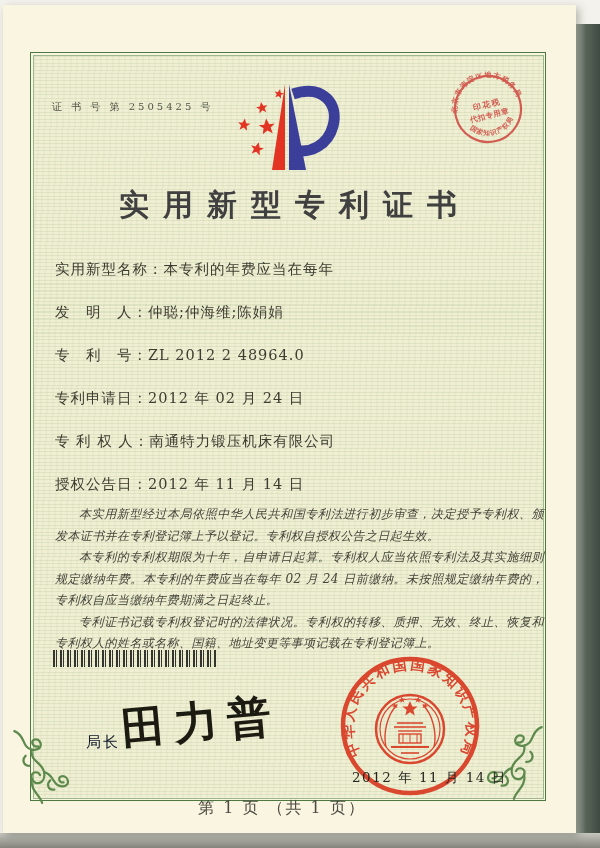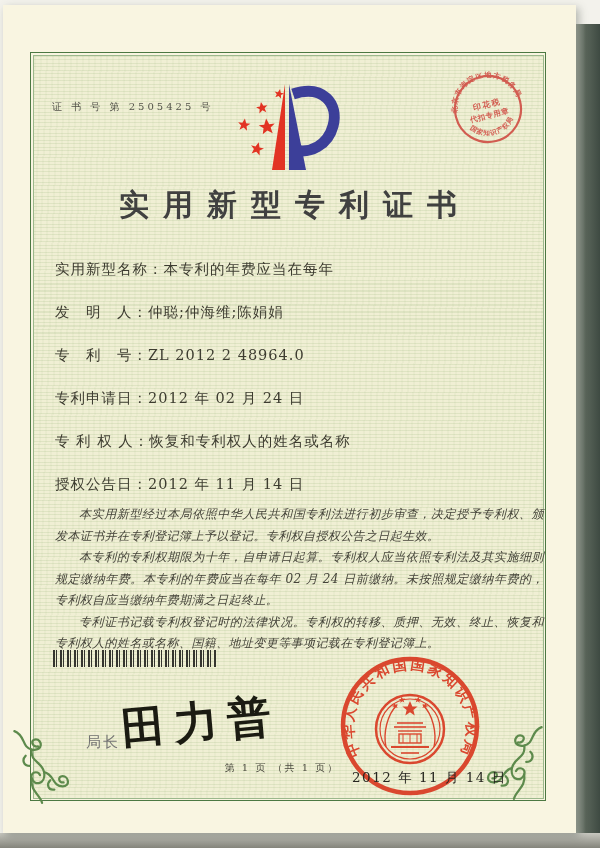--- a/index.html
+++ b/index.html
@@ -58,35 +58,35 @@
     position:absolute;left:50px;top:645px;width:163px;height:17px;
     background:
       repeating-linear-gradient(90deg,
         #35352f 0 2px,transparent 2px 3px,
         #35352f 3px 4px,transparent 4px 7px,
         #35352f 7px 9px,transparent 9px 10px,
         #35352f 10px 11px,transparent 11px 14px);
   }
   .director-label{
     position:absolute;left:83px;top:728px;
-    font-size:15px;color:#737373;letter-spacing:2px;
+    font-size:15px;color:#0f172a;letter-spacing:2px;
   }
   .signature{
     position:absolute;left:118px;top:688px;
     font-size:44px;color:#1b1b12;letter-spacing:9px;white-space:nowrap;
     transform:rotate(-5deg);font-weight:bold;
   }
   .seal{position:absolute;left:336px;top:650px;width:142px;height:142px;opacity:.92;}
   .seal-date{
     position:absolute;left:349px;top:764px;
     font-size:13.5px;color:#262620;letter-spacing:1.5px;white-space:nowrap;
   }
   .footer{
-    position:absolute;left:27px;top:756px;width:504px;text-align:center;
-    font-size:10px;color:#4c4b40;letter-spacing:2px;
+    position:absolute;left:27px;top:793px;width:504px;text-align:center;
+    font-size:16px;color:#4c4b40;letter-spacing:2px;
   }
   .tax-stamp{
     position:absolute;left:448px;top:67px;width:74px;height:74px;
     transform:rotate(-14deg);opacity:.88;
   }
   .ornament{position:absolute;width:62px;height:82px;}
   .ornament.br{left:482px;top:718px;}
   .ornament.bl{left:6px;top:722px;transform:scaleX(-1);}
 </style>
 </head>
@@ -146,21 +146,21 @@
   <div class="field-row" style="top:298px">
     <span class="flabel">发　明　人：</span><span class="fvalue">仲聪;仲海维;陈娟娟</span>
   </div>
   <div class="field-row" style="top:341px">
     <span class="flabel">专　利　号：</span><span class="fvalue">ZL 2012 2 48964.0</span>
   </div>
   <div class="field-row" style="top:384px">
     <span class="flabel">专利申请日：</span><span class="fvalue">2012 年 02 月 24 日</span>
   </div>
   <div class="field-row" style="top:427px">
-    <span class="flabel">专 利 权 人：</span><span class="fvalue">恢复和专利权人的姓名或名称</span>
+    <span class="flabel">专 利 权 人：</span><span class="fvalue">南通特力锻压机床有限公司</span>
   </div>
   <div class="field-row" style="top:470px">
     <span class="flabel">授权公告日：</span><span class="fvalue">2012 年 11 月 14 日</span>
   </div>
 
   <div class="paragraphs">
     <p>本实用新型经过本局依照中华人民共和国专利法进行初步审查，决定授予专利权、颁发本证书并在专利登记簿上予以登记。专利权自授权公告之日起生效。</p>
     <p>本专利的专利权期限为十年，自申请日起算。专利权人应当依照专利法及其实施细则规定缴纳年费。本专利的年费应当在每年 02 月 24 日前缴纳。未按照规定缴纳年费的，专利权自应当缴纳年费期满之日起终止。</p>
     <p>专利证书记载专利权登记时的法律状况。专利权的转移、质押、无效、终止、恢复和专利权人的姓名或名称、国籍、地址变更等事项记载在专利登记簿上。</p>
   </div>

